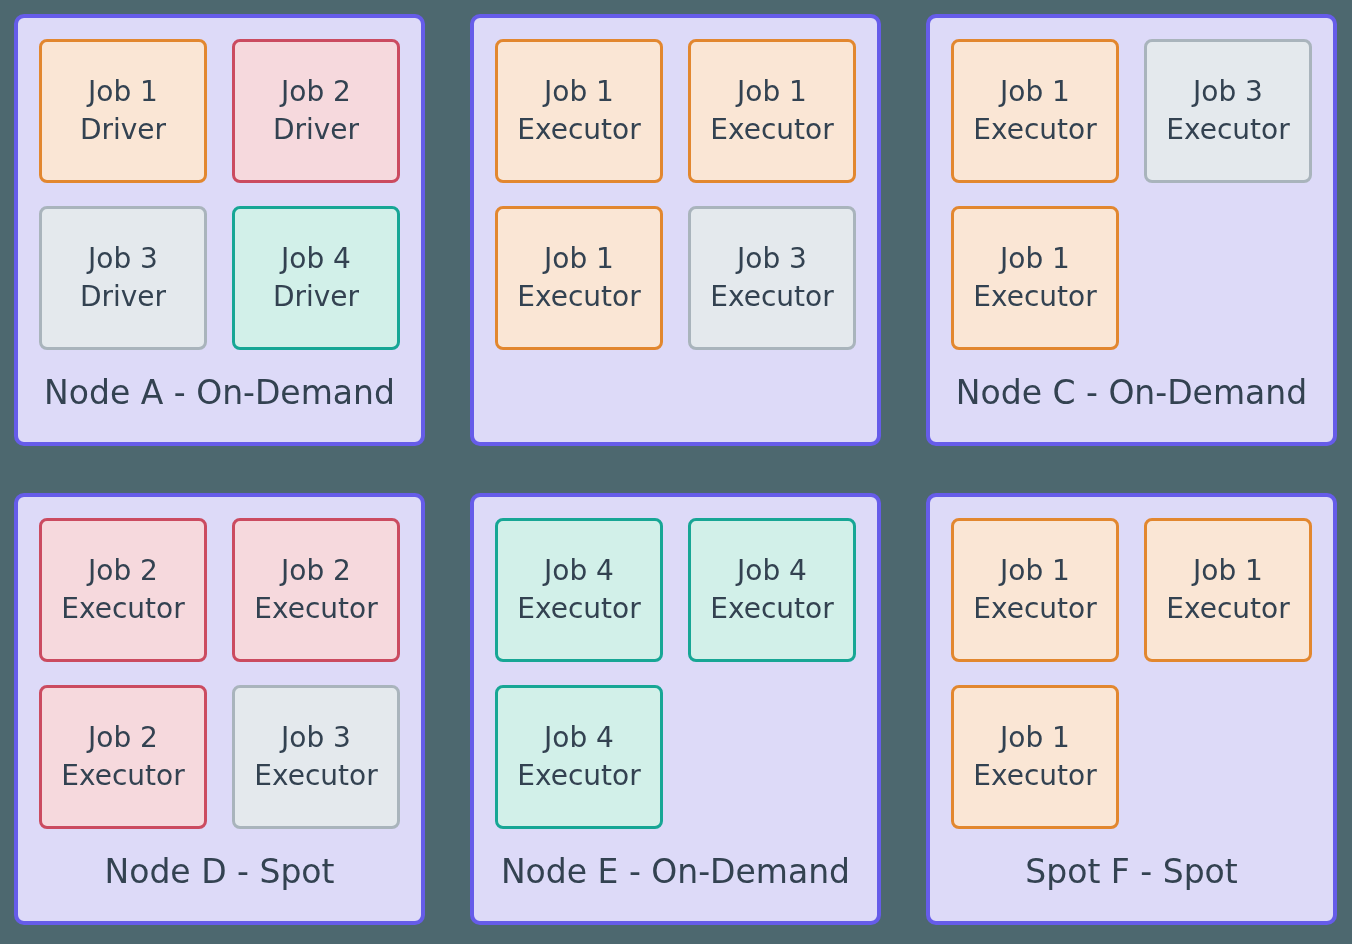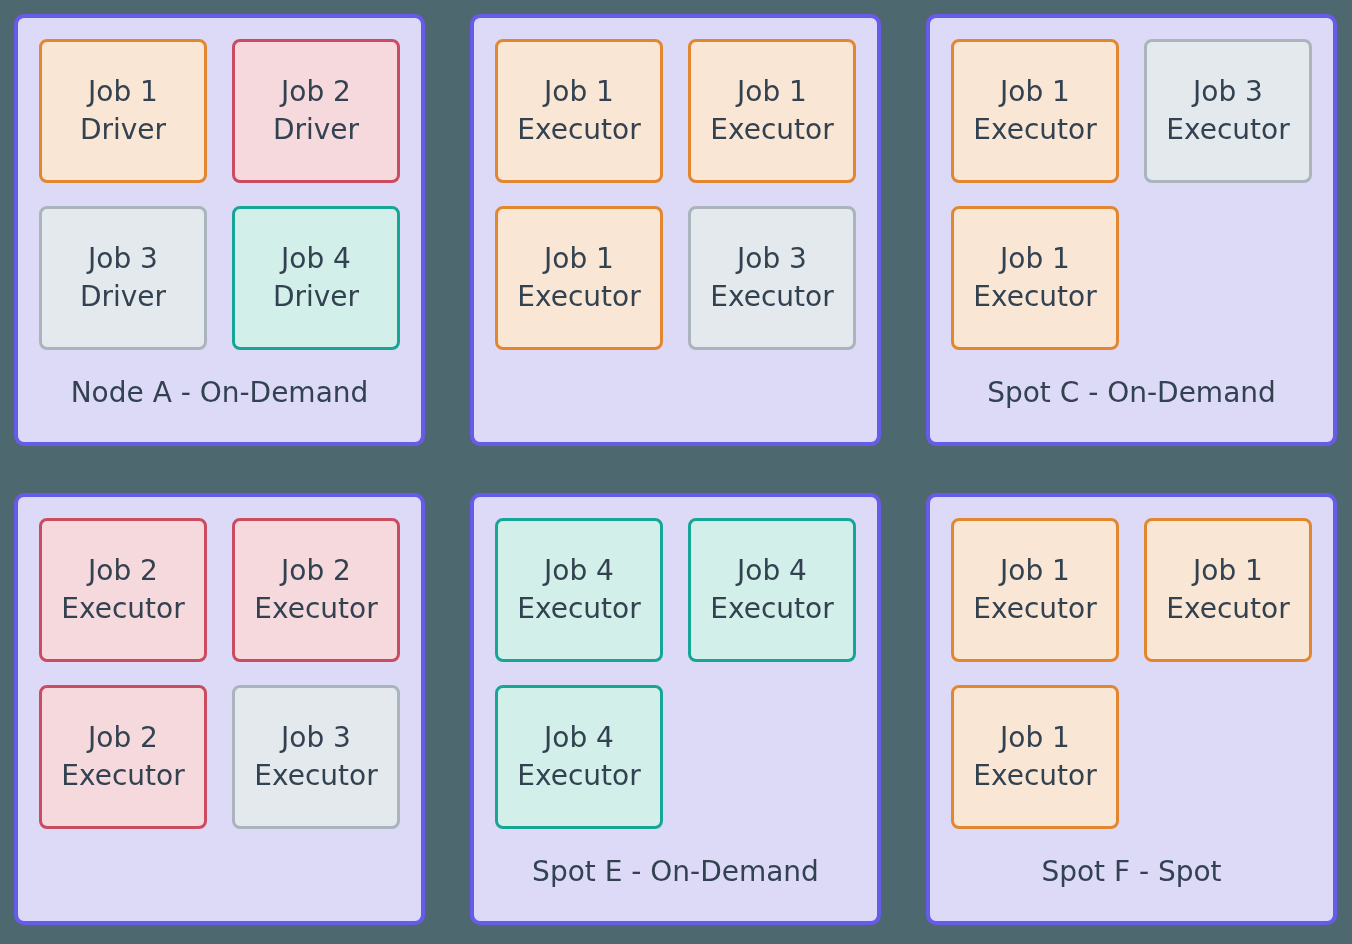--- a/index.html
+++ b/index.html
@@ -48,21 +48,21 @@
     justify-content: center;
     text-align: center;
     font-size: 28px;
     line-height: 38px;
   }
   .caption {
     flex: 1;
     display: flex;
     align-items: center;
     justify-content: center;
-    font-size: 28px;
+    font-size: 33px;
     line-height: 34px;
     padding-bottom: 6px;
   }
 </style>
 </head>
 <body style="background: rgb(77, 104, 111); color: rgb(51, 66, 81);">
 
 <div class="diagram">
 
   <section class="node" style="border-color: rgb(102, 92, 233); background: rgb(221, 218, 248);">
@@ -116,21 +116,21 @@
       </div>
       <div class="job" style="border-color: rgb(169, 180, 188); background: rgb(228, 233, 237);">
         <div>Job 3</div>
         <div>Executor</div>
       </div>
       <div class="job" style="border-color: rgb(226, 135, 47); background: rgb(250, 230, 213);">
         <div>Job 1</div>
         <div>Executor</div>
       </div>
     </div>
-    <div class="caption">Spot C - On-Demand</div>
+    <div class="caption">Node C - On-Demand</div>
   </section>
 
   <section class="node" style="border-color: rgb(102, 92, 233); background: rgb(221, 218, 248);">
     <div class="jobs">
       <div class="job" style="border-color: rgb(203, 75, 96); background: rgb(246, 217, 221);">
         <div>Job 2</div>
         <div>Executor</div>
       </div>
       <div class="job" style="border-color: rgb(203, 75, 96); background: rgb(246, 217, 221);">
         <div>Job 2</div>
@@ -138,38 +138,39 @@
       </div>
       <div class="job" style="border-color: rgb(203, 75, 96); background: rgb(246, 217, 221);">
         <div>Job 2</div>
         <div>Executor</div>
       </div>
       <div class="job" style="border-color: rgb(169, 180, 188); background: rgb(228, 233, 237);">
         <div>Job 3</div>
         <div>Executor</div>
       </div>
     </div>
+    <div class="caption">Node D - Spot</div>
   </section>
 
   <section class="node" style="border-color: rgb(102, 92, 233); background: rgb(221, 218, 248);">
     <div class="jobs">
       <div class="job" style="border-color: rgb(23, 166, 149); background: rgb(210, 240, 233);">
         <div>Job 4</div>
         <div>Executor</div>
       </div>
       <div class="job" style="border-color: rgb(23, 166, 149); background: rgb(210, 240, 233);">
         <div>Job 4</div>
         <div>Executor</div>
       </div>
       <div class="job" style="border-color: rgb(23, 166, 149); background: rgb(210, 240, 233);">
         <div>Job 4</div>
         <div>Executor</div>
       </div>
     </div>
-    <div class="caption">Spot E - On-Demand</div>
+    <div class="caption">Node E - On-Demand</div>
   </section>
 
   <section class="node" style="border-color: rgb(102, 92, 233); background: rgb(221, 218, 248);">
     <div class="jobs">
       <div class="job" style="border-color: rgb(226, 135, 47); background: rgb(250, 230, 213);">
         <div>Job 1</div>
         <div>Executor</div>
       </div>
       <div class="job" style="border-color: rgb(226, 135, 47); background: rgb(250, 230, 213);">
         <div>Job 1</div>

